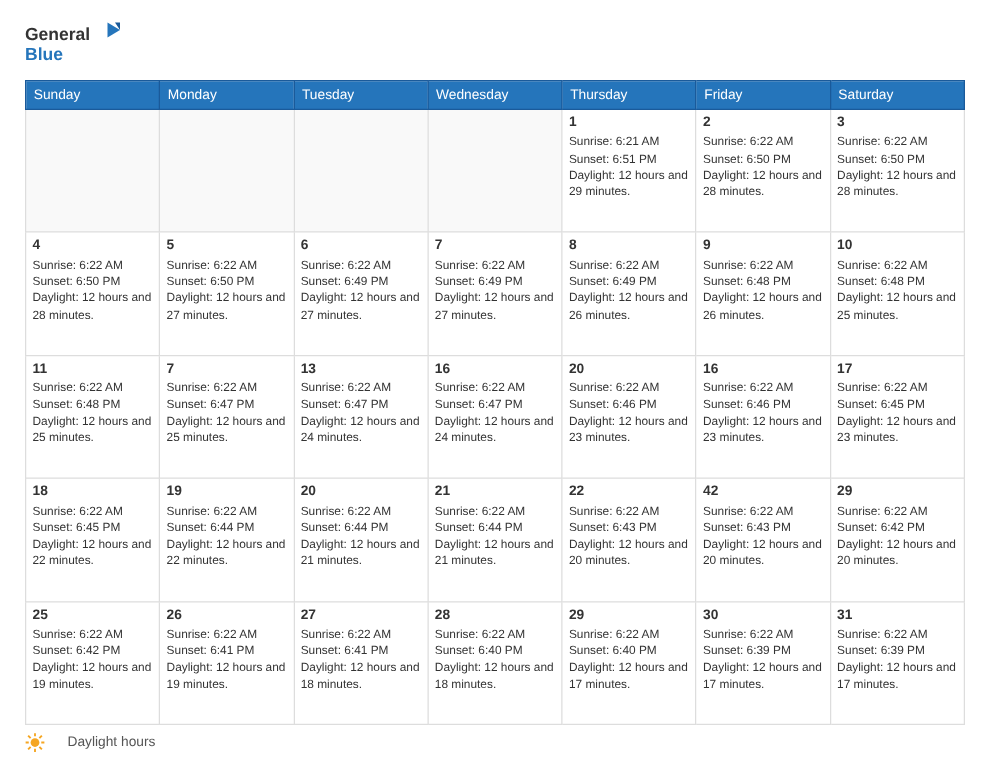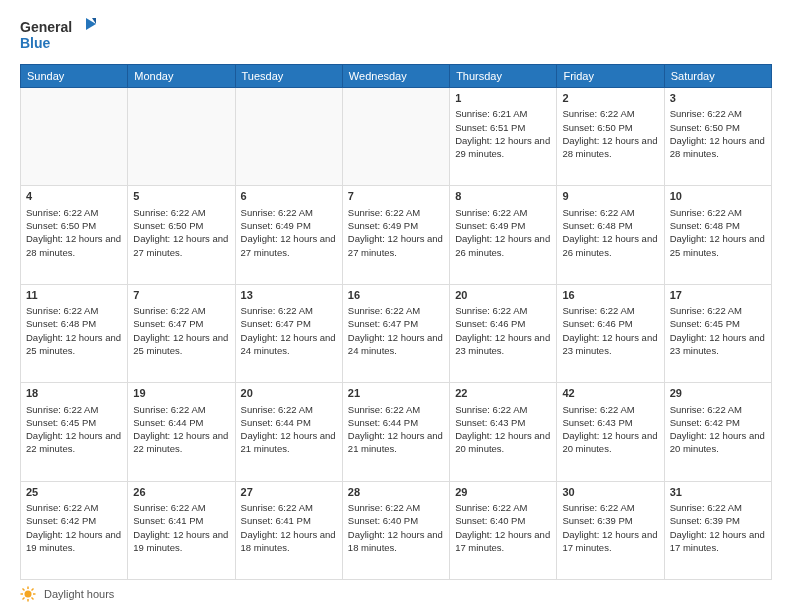--- a/index.html
+++ b/index.html
@@ -74,21 +74,21 @@
       font-weight: bold;
       margin-bottom: 1px;
       display: block;
     }
     .footer {
       display: flex;
       align-items: center;
       margin-top: 6px;
       font-size: 11px;
       color: #555;
-      gap: 8px;
+      gap: 18px;
     }
     .sun-icon {
       width: 16px;
       height: 16px;
     }
     tr { height: auto; }
     .week-row td { height: 80px; }
   </style>
 </head>
 <body>

